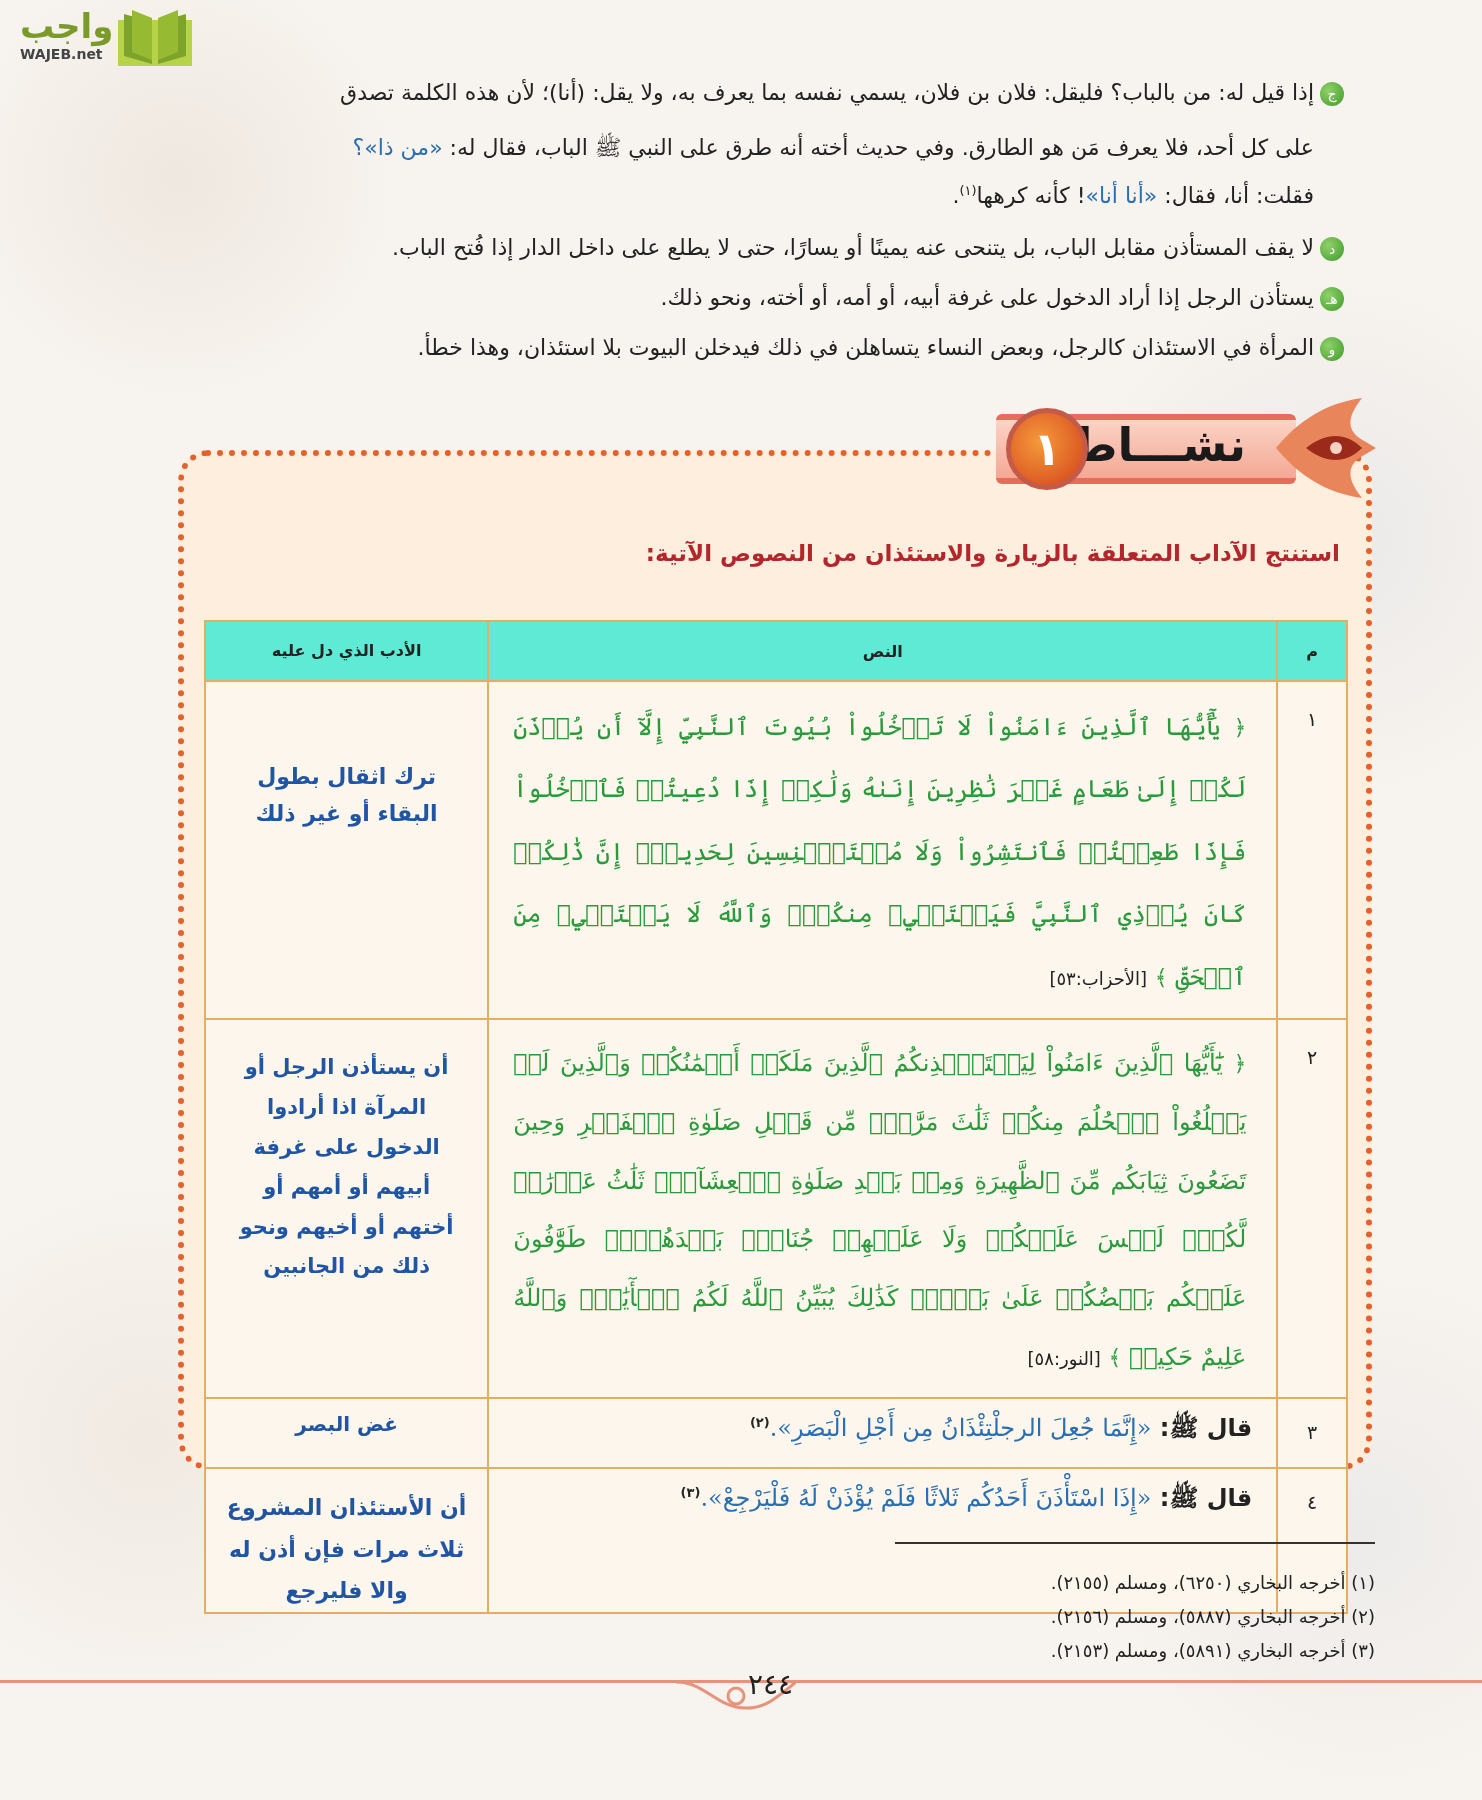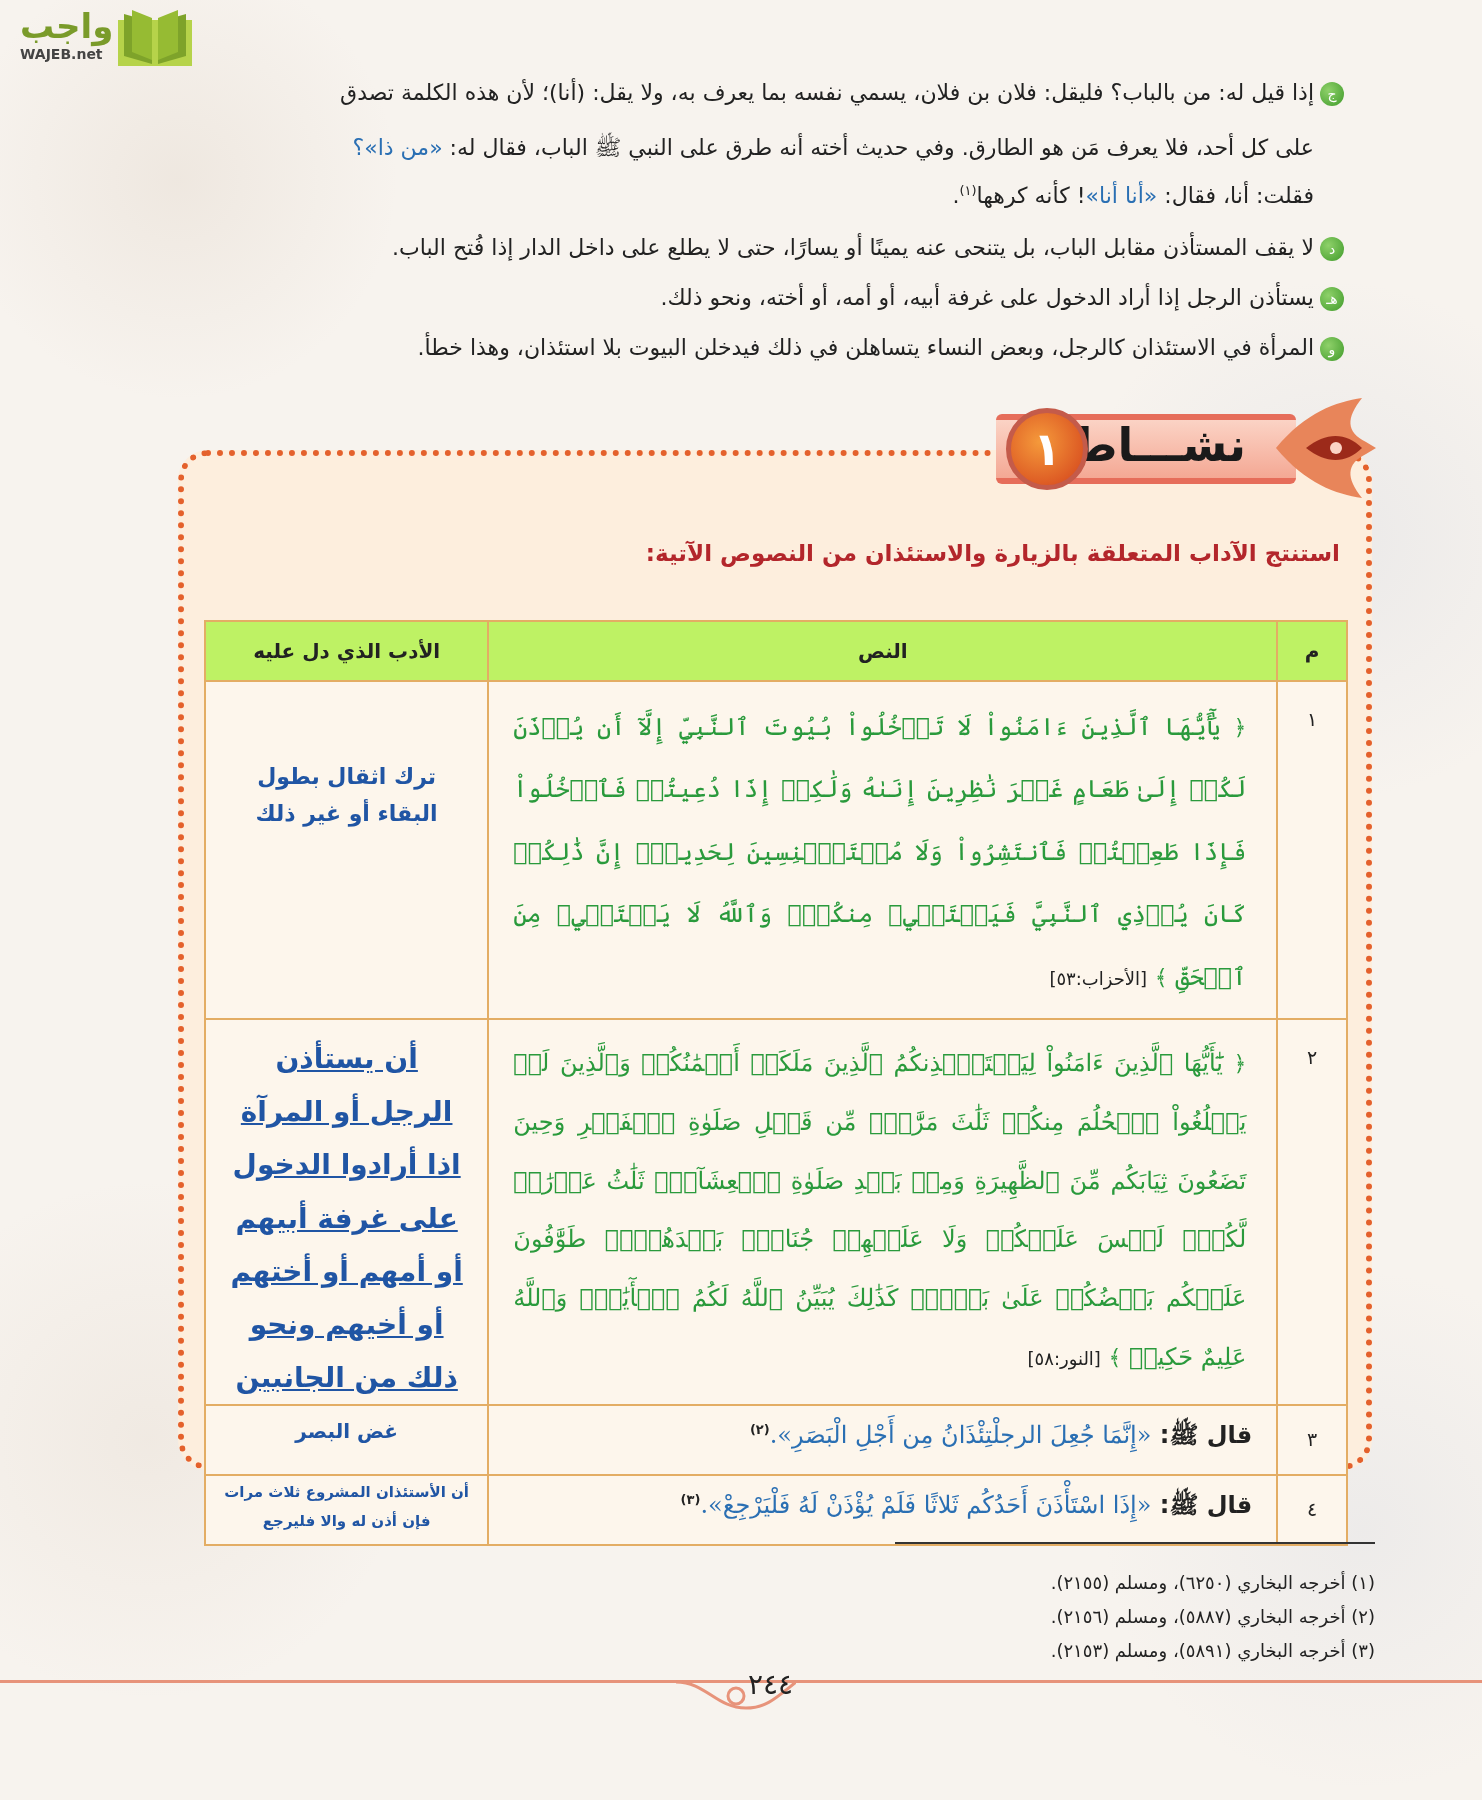--- a/index.html
+++ b/index.html
@@ -72,21 +72,21 @@
   }
 
   table.act {
     position: absolute; left: 204px; top: 620px; width: 1144px;
     border-collapse: collapse; background: #fdf6ec;
   }
   table.act td, table.act th {
     border: 2px solid #e3ad64; vertical-align: top;
   }
   table.act th {
-    background: #bef264; height: 60px; font-size: 20px; font-weight: bold; color: #222;
+    background: #5eead4; height: 60px; font-size: 16px; font-weight: bold; color: #222;
     vertical-align: middle;
   }
   .c-num { width: 70px; text-align: center; font-size: 19px; color: #222; padding-top: 26px; }
   .c-text { width: 790px; }
   .c-adab { width: 284px; text-align: center; color: #2055a4; font-size: 22px; font-weight: bold; line-height: 1.7; }
   .quran {
     color: #2a9a3c; font-family: "DejaVu Serif", serif; font-size: 24px; line-height: 2.6;
     padding: 14px 30px 10px 24px; text-align: justify; text-align-last: right;
   }
   .ref { color: #222; font-size: 18px; font-family: "DejaVu Sans", sans-serif; }
@@ -198,21 +198,21 @@
     <tr style="height:290px;">
       <td class="c-num">٢</td>
       <td class="c-text">
         <div class="quran" style="line-height:2.45;">
           <span class="orn">﴿</span>
           <span>يَٰٓأَيُّهَا ٱلَّذِينَ ءَامَنُواْ لِيَسۡتَـٔۡذِنكُمُ ٱلَّذِينَ مَلَكَتۡ أَيۡمَٰنُكُمۡ وَٱلَّذِينَ لَمۡ يَبۡلُغُواْ ٱلۡحُلُمَ مِنكُمۡ ثَلَٰثَ مَرَّٰتٖۚ مِّن قَبۡلِ صَلَوٰةِ ٱلۡفَجۡرِ وَحِينَ تَضَعُونَ ثِيَابَكُم مِّنَ ٱلظَّهِيرَةِ وَمِنۢ بَعۡدِ صَلَوٰةِ ٱلۡعِشَآءِۚ ثَلَٰثُ عَوۡرَٰتٖ لَّكُمۡۚ لَيۡسَ عَلَيۡكُمۡ وَلَا عَلَيۡهِمۡ جُنَاحُۢ بَعۡدَهُنَّۚ طَوَّٰفُونَ عَلَيۡكُم بَعۡضُكُمۡ عَلَىٰ بَعۡضٖۚ كَذَٰلِكَ يُبَيِّنُ ٱللَّهُ لَكُمُ ٱلۡأٓيَٰتِۗ وَٱللَّهُ عَلِيمٌ حَكِيمٞ</span>
           <span class="orn">﴾</span>
           <span class="ref">[النور:٥٨]</span>
         </div>
       </td>
-      <td class="c-adab" style="padding-top:12px; padding-left:24px; padding-right:24px; font-size:28px; line-height:1.9;text-decoration:underline;">
+      <td class="c-adab" style="padding-top:28px; padding-left:24px; padding-right:24px; font-size:21px; line-height:1.9;">
         <span>أن يستأذن الرجل أو المرآة اذا أرادوا الدخول على غرفة أبيهم أو أمهم أو أختهم أو أخيهم ونحو ذلك من الجانبين</span>
       </td>
     </tr>
     <tr style="height:70px;">
       <td class="c-num" style="padding-top:22px;">٣</td>
       <td class="c-text">
         <div class="hadith">
           <span>قال ﷺ: </span><span class="hq">«إِنَّمَا جُعِلَ الرجلْتِئْذَانُ مِن أَجْلِ الْبَصَرِ».</span><span class="sup">(٢)</span>
         </div>
       </td>
@@ -220,21 +220,21 @@
         <span>غض البصر</span>
       </td>
     </tr>
     <tr style="height:70px;">
       <td class="c-num" style="padding-top:22px;">٤</td>
       <td class="c-text">
         <div class="hadith">
           <span>قال ﷺ: </span><span class="hq">«إِذَا اسْتَأْذَنَ أَحَدُكُم ثَلاثًا فَلَمْ يُؤْذَنْ لَهُ فَلْيَرْجِعْ».</span><span class="sup">(٣)</span>
         </div>
       </td>
-      <td class="c-adab" style="padding:2px 10px 0 10px; font-size:15px; line-height:1.9;border-radius:21px;">
+      <td class="c-adab" style="padding:18px 10px 0 10px; font-size:22px; line-height:1.9;border-radius:21px;">
         <span>أن الأستئذان المشروع ثلاث مرات فإن أذن له والا فليرجع</span>
       </td>
     </tr>
   </tbody>
 </table>
 
 <div class="footnotes">
   <div>(١) أخرجه البخاري (٦٢٥٠)، ومسلم (٢١٥٥).</div>
   <div>(٢) أخرجه البخاري (٥٨٨٧)، ومسلم (٢١٥٦).</div>
   <div>(٣) أخرجه البخاري (٥٨٩١)، ومسلم (٢١٥٣).</div>

